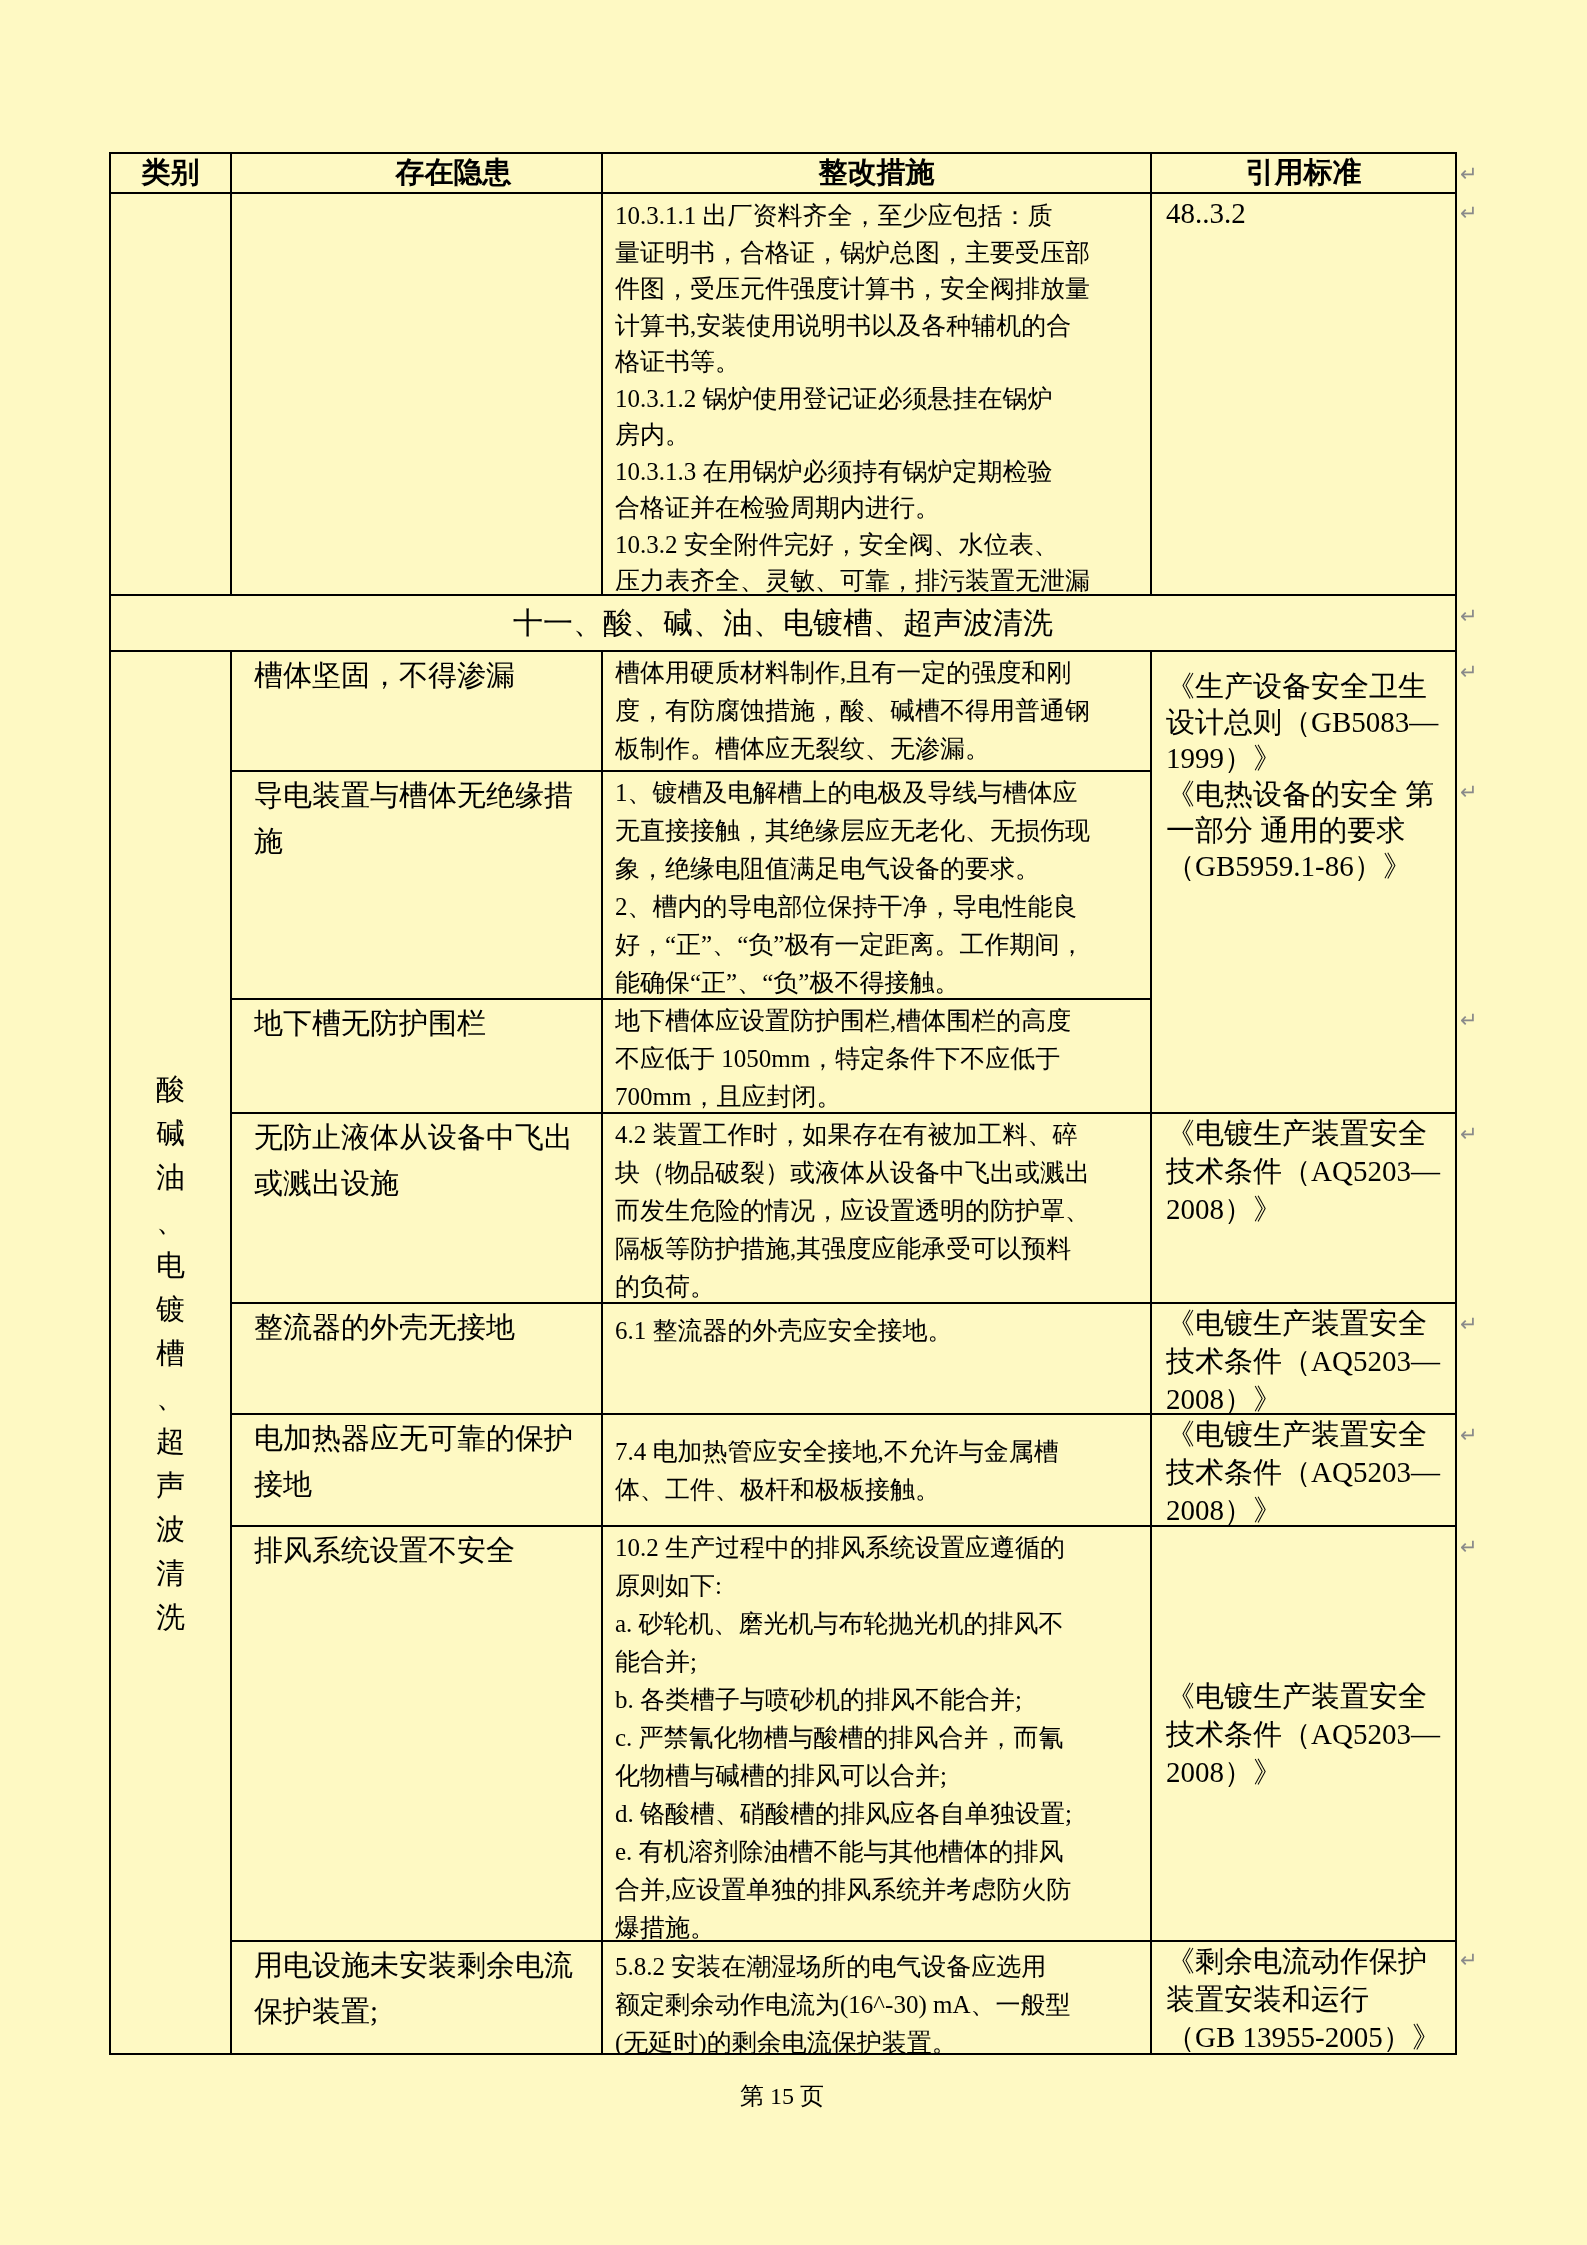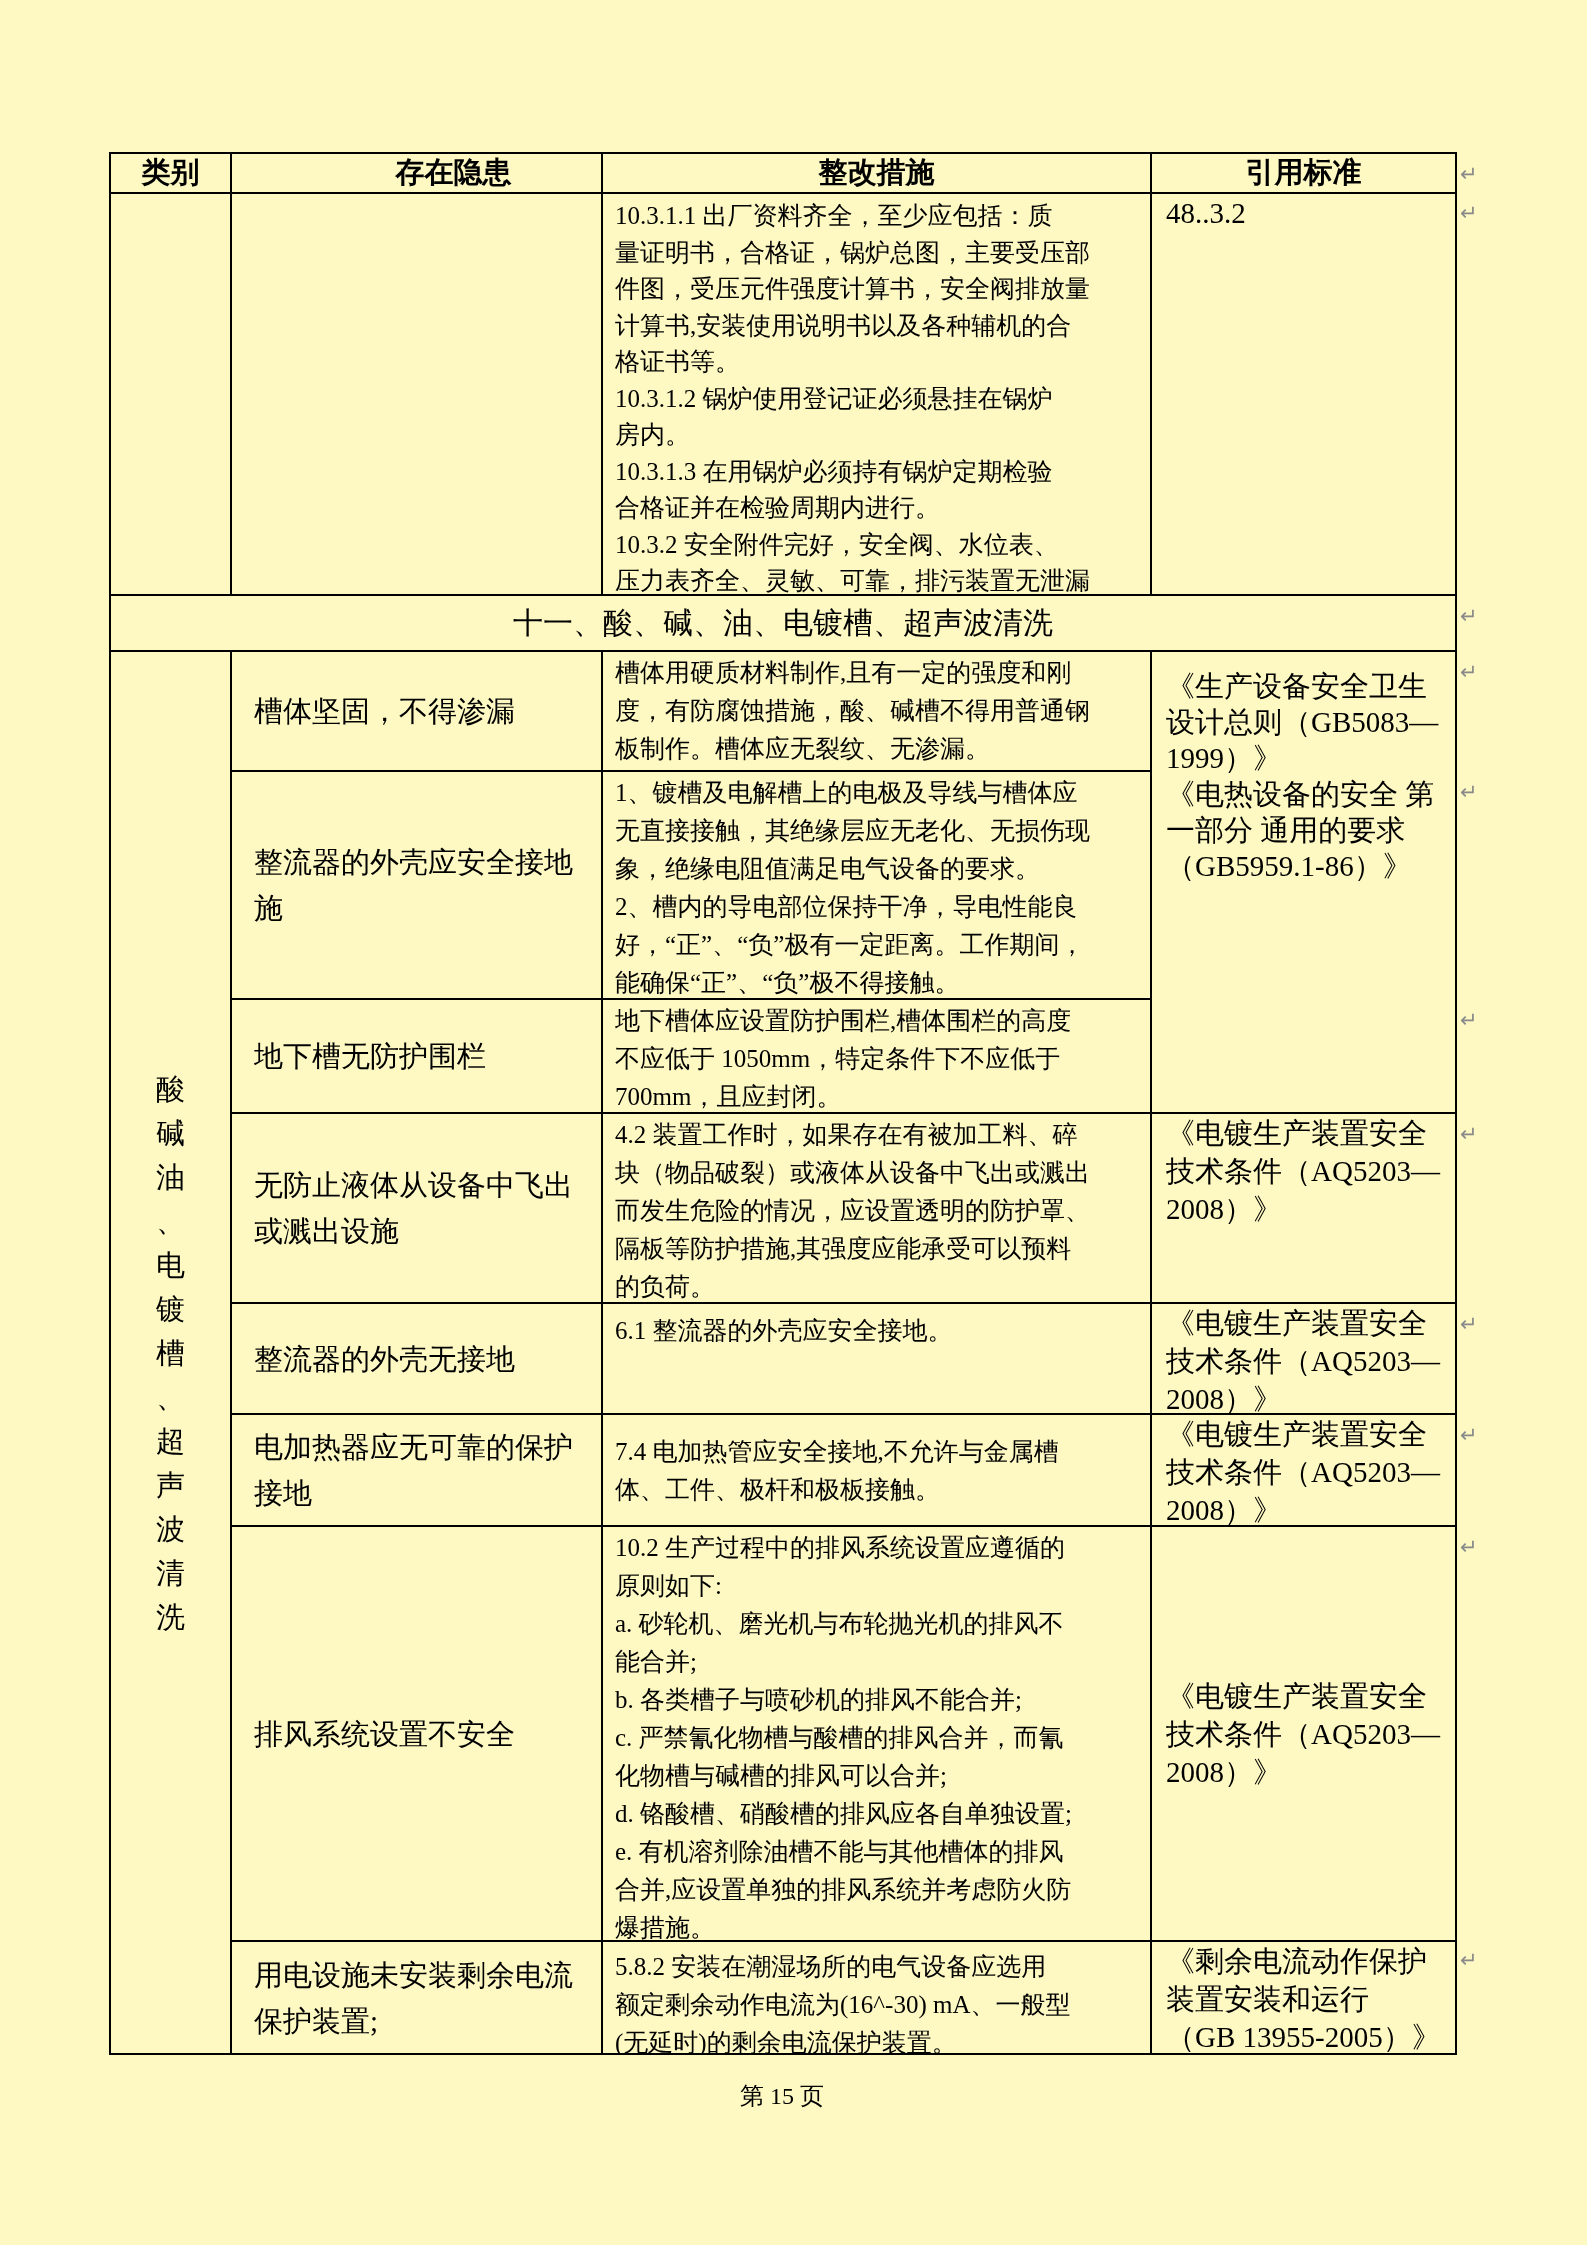--- a/index.html
+++ b/index.html
@@ -11,21 +11,21 @@
     position:absolute; box-sizing:border-box;
     border-left:2px solid #000; border-top:2px solid #000;
     overflow:hidden;
   }
   .edge { position:absolute; background:#000; }
   .hdr { display:flex; align-items:center; justify-content:center;
          font-size:29px; font-weight:bold; }
   .measure { font-size:25px; line-height:38px; white-space:pre-line;
              padding:2px 8px 0 12px; }
   .measure-tight { line-height:36.5px; padding-top:4px; }
-  .hazard { display:flex; align-items:center; }
+  .hazard { display:flex; }
   .hazard .txt { font-size:29px; line-height:46px; white-space:pre-line;
                  padding-left:22px; }
   .standard { font-size:29px; line-height:38px; white-space:pre-line;
               padding:0 4px 0 14px; }
   .standard-pad { padding-top:16px; line-height:36px; }
   .vcenter { display:flex; align-items:center; }
   .section { display:flex; align-items:center; justify-content:center;
              font-size:30px; }
   .catcell { display:flex; align-items:center; justify-content:center; }
   .catcell .txt { font-size:29px; line-height:44px; white-space:pre-line;
@@ -78,21 +78,21 @@
 声
 波
 清
 洗</div>
   </div>
 
   <div class="cell hazard" style="left:230px;top:650px;width:371px;height:120px">
     <div class="txt">槽体坚固，不得渗漏</div>
   </div>
   <div class="cell hazard" style="left:230px;top:770px;width:371px;height:228px">
-    <div class="txt">整流器的外壳应安全接地
+    <div class="txt">导电装置与槽体无绝缘措
 施</div>
   </div>
   <div class="cell hazard" style="left:230px;top:998px;width:371px;height:114px">
     <div class="txt">地下槽无防护围栏</div>
   </div>
   <div class="cell hazard" style="left:230px;top:1112px;width:371px;height:190px">
     <div class="txt">无防止液体从设备中飞出
 或溅出设施</div>
   </div>
   <div class="cell hazard" style="left:230px;top:1302px;width:371px;height:111px">

